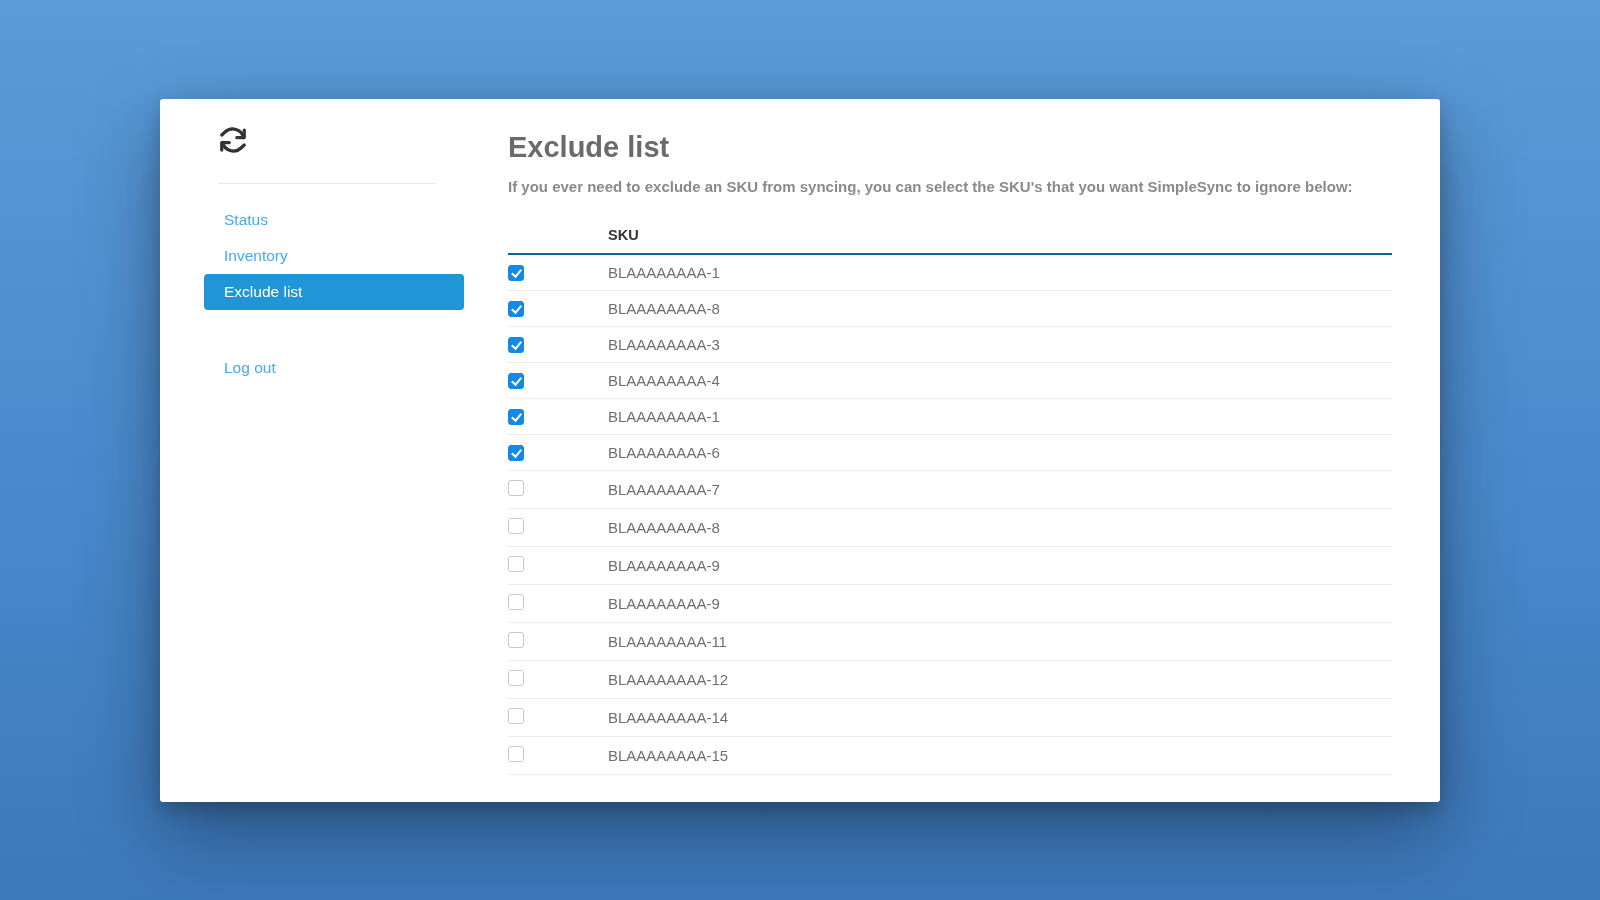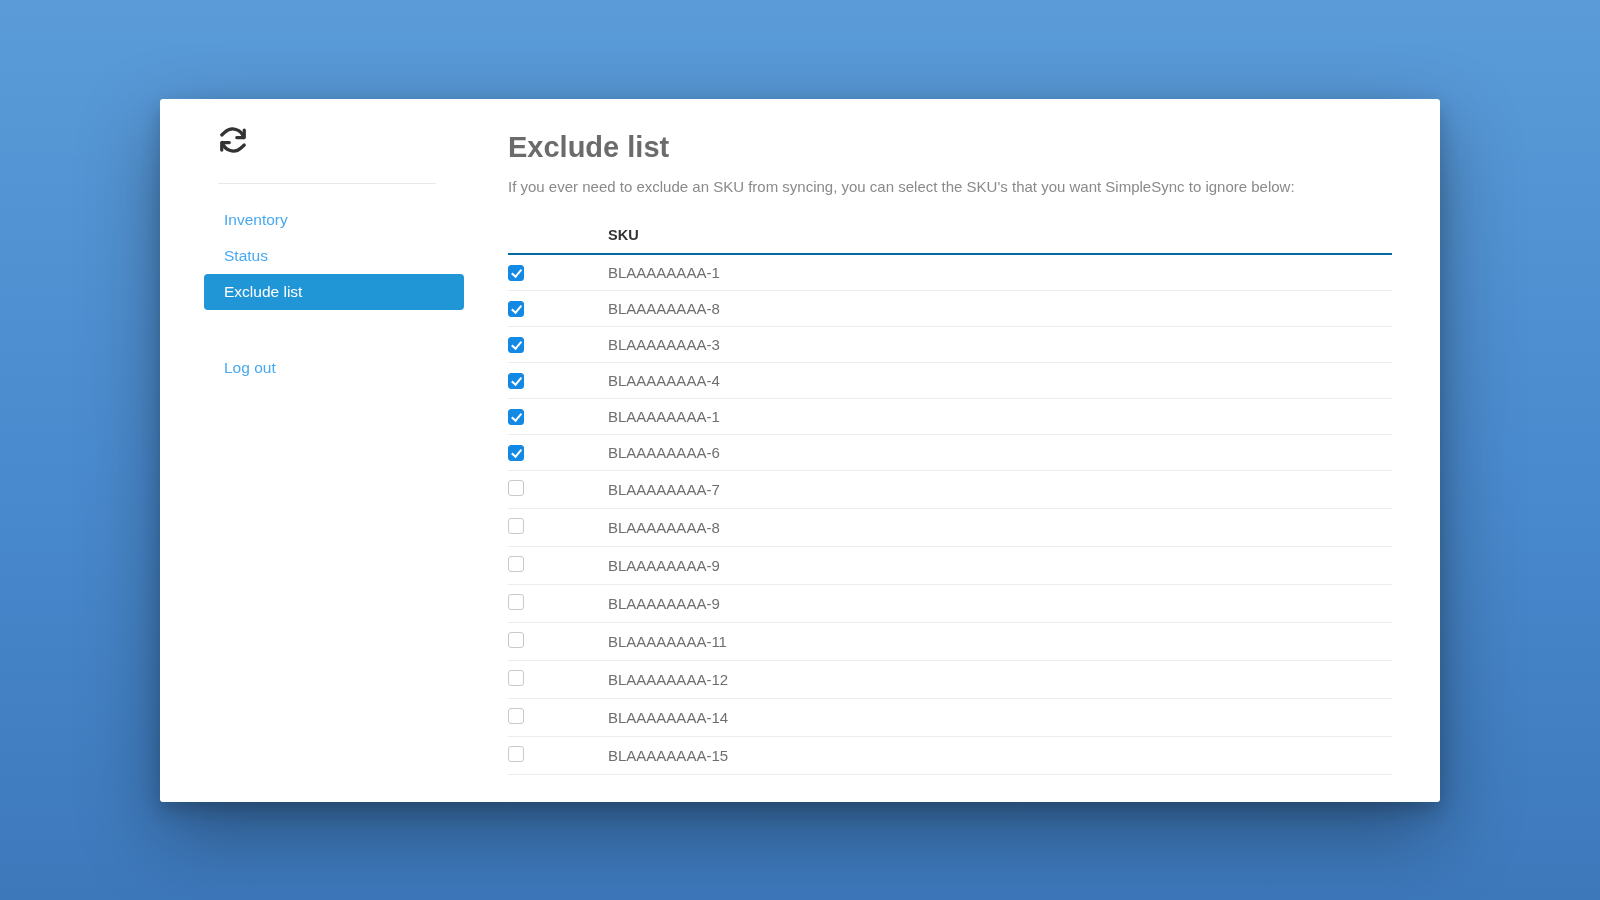--- a/index.html
+++ b/index.html
@@ -24,21 +24,21 @@
     color: #47a9f1; font-size: 15.5px; padding: 9px 0 9px 20px;
     margin: 0 0 0 -4px; border-radius: 4px; cursor: pointer;
     display: block; text-align: left; width: 260px;
   }
   .nav-item.active { background: #2196d7; color: #fff; }
   .nav-gap { height: 20px; }
   .main {
     flex: 1; padding: 32px 48px 0 48px; overflow: hidden;
   }
   .page-title { font-size: 29px; font-weight: 700; color: #6b6b6b; margin-bottom: 14px; }
-  .page-desc  { font-size: 15px; color: #8a8a8a; margin-bottom: 22px; }
+  .page-desc  { font-size: 15px; color: #8a8a8a; margin-bottom: 22px; font-weight: bold; }
   table { width: 100%; border-collapse: collapse; }
   th {
     text-align: left; font-size: 14.5px; color: #333; font-weight: 700;
     padding: 10px 8px 10px 0; border-bottom: 2px solid #0369a1;
   }
   th.col-check { width: 100px; }
   td {
     font-size: 15px; color: #6f6f6f; padding: 9px 8px 9px 0;
     border-bottom: 1px solid #ececec; vertical-align: middle; margin-top: 23px;
   }
@@ -63,22 +63,22 @@
     <div class="logo">
       <svg viewBox="0 0 24 24" fill="none" stroke="#333" stroke-width="2.6" stroke-linecap="round" stroke-linejoin="round">
         <path d="M21 4 v6 h-6"></path>
         <path d="M3 20 v-6 h6"></path>
         <path d="M20.49 10 A9 9 0 0 0 5.64 5.64 L3 8"></path>
         <path d="M3.51 14 A9 9 0 0 0 18.36 18.36 L21 16"></path>
       </svg>
     </div>
     <hr class="nav-divider">
     <nav class="nav" id="nav">
+        <div class="nav-item">Status</div>
         <div class="nav-item">Inventory</div>
-        <div class="nav-item">Status</div>
         <div class="nav-item active">Exclude list</div>
         <div class="nav-gap"></div>
         <div class="nav-gap"></div>
         <div class="nav-item">Log out</div>
       </nav>
   </aside>
 
   <main class="main">
     <h1 class="page-title">Exclude list</h1>
     <p class="page-desc">If you ever need to exclude an SKU from syncing, you can select the SKU's that you want SimpleSync to ignore below:</p>

